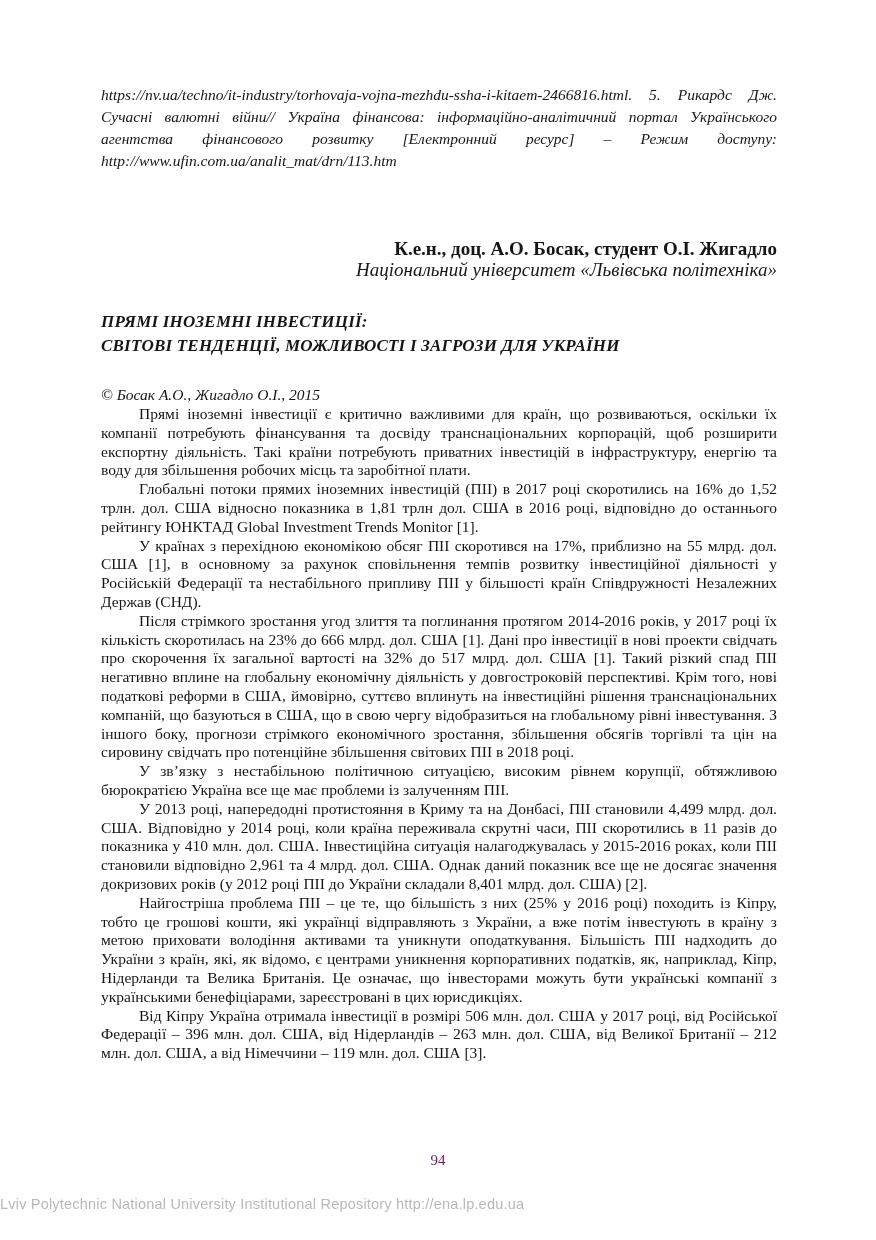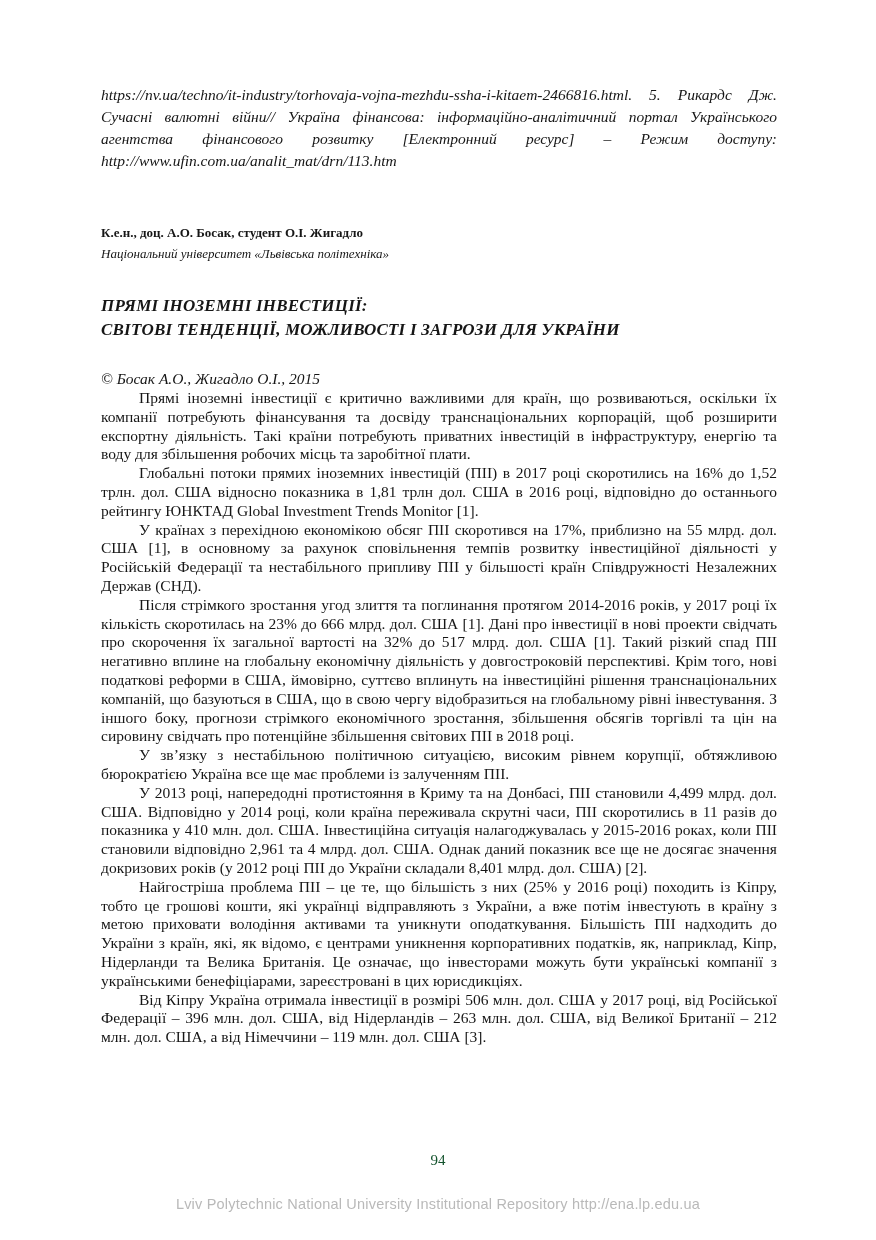--- a/index.html
+++ b/index.html
@@ -23,23 +23,23 @@
     right: 99px;
     top: 84px;
   }
   .references {
     font-style: italic;
     font-size: 15.5px;
     line-height: 22px;
     text-align: justify;
   }
   .author-block {
-    margin-top: 50px;
-    text-align: left;
-    font-size: 13px;
+    margin-top: 66px;
+    text-align: right;
+    font-size: 19px;
     line-height: 21px;
   }
   .author-line {
     font-weight: bold;
   }
   .affiliation-line {
     font-weight: normal;
     font-style: italic;
   }
   .paper-title {
@@ -66,28 +66,28 @@
     margin: 0;
     text-indent: 38px;
   }
   .page-number {
     position: absolute;
     left: 0;
     right: 0;
     top: 1152px;
     text-align: center;
     font-size: 15px;
-    color: #14532d;
+    color: #701a75;
   }
   .repository-footer {
     position: absolute;
     left: 0;
     right: 0;
     top: 1196px;
-    text-align: center;
+    text-align: left;
     font-family: "Liberation Sans", sans-serif;
     font-size: 14.5px;
     color: #b9b9b9;
     letter-spacing: 0.2px;
   }
 </style>
 </head>
 <body>
 
 <div class="page">

